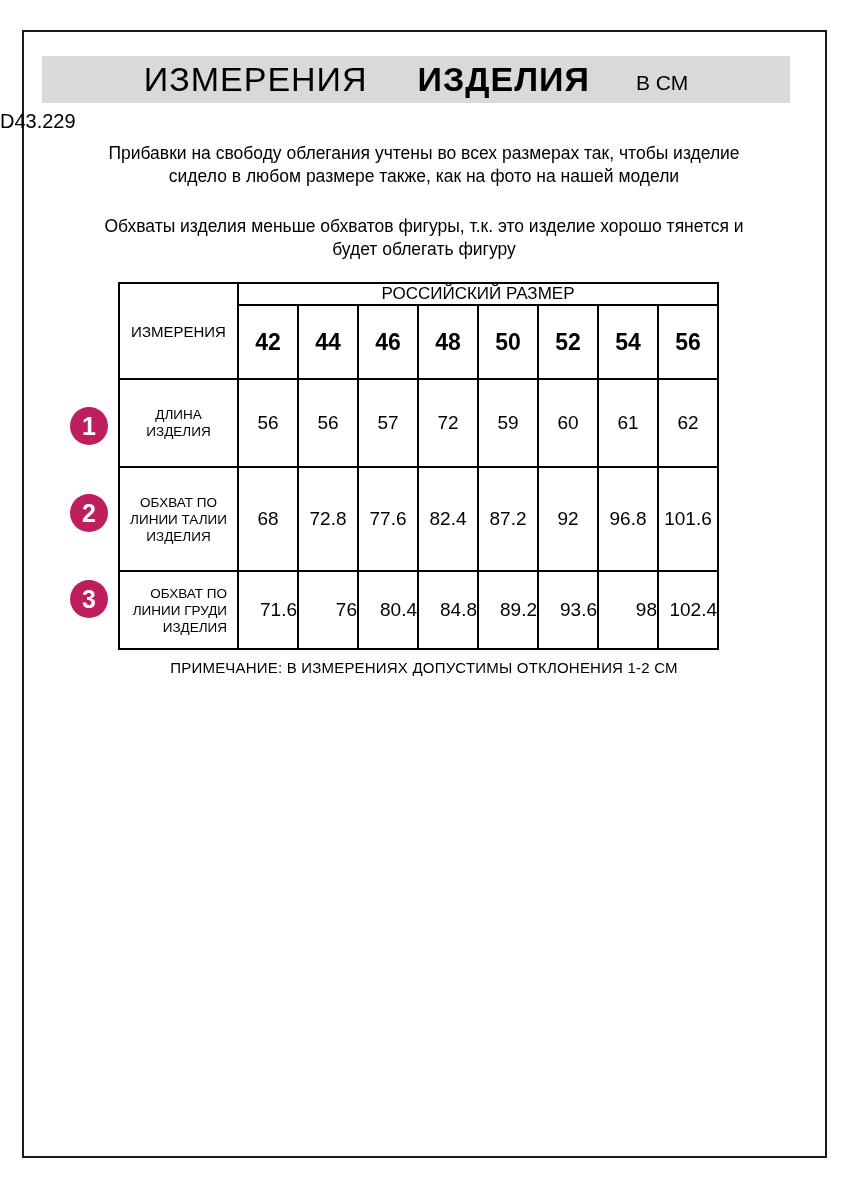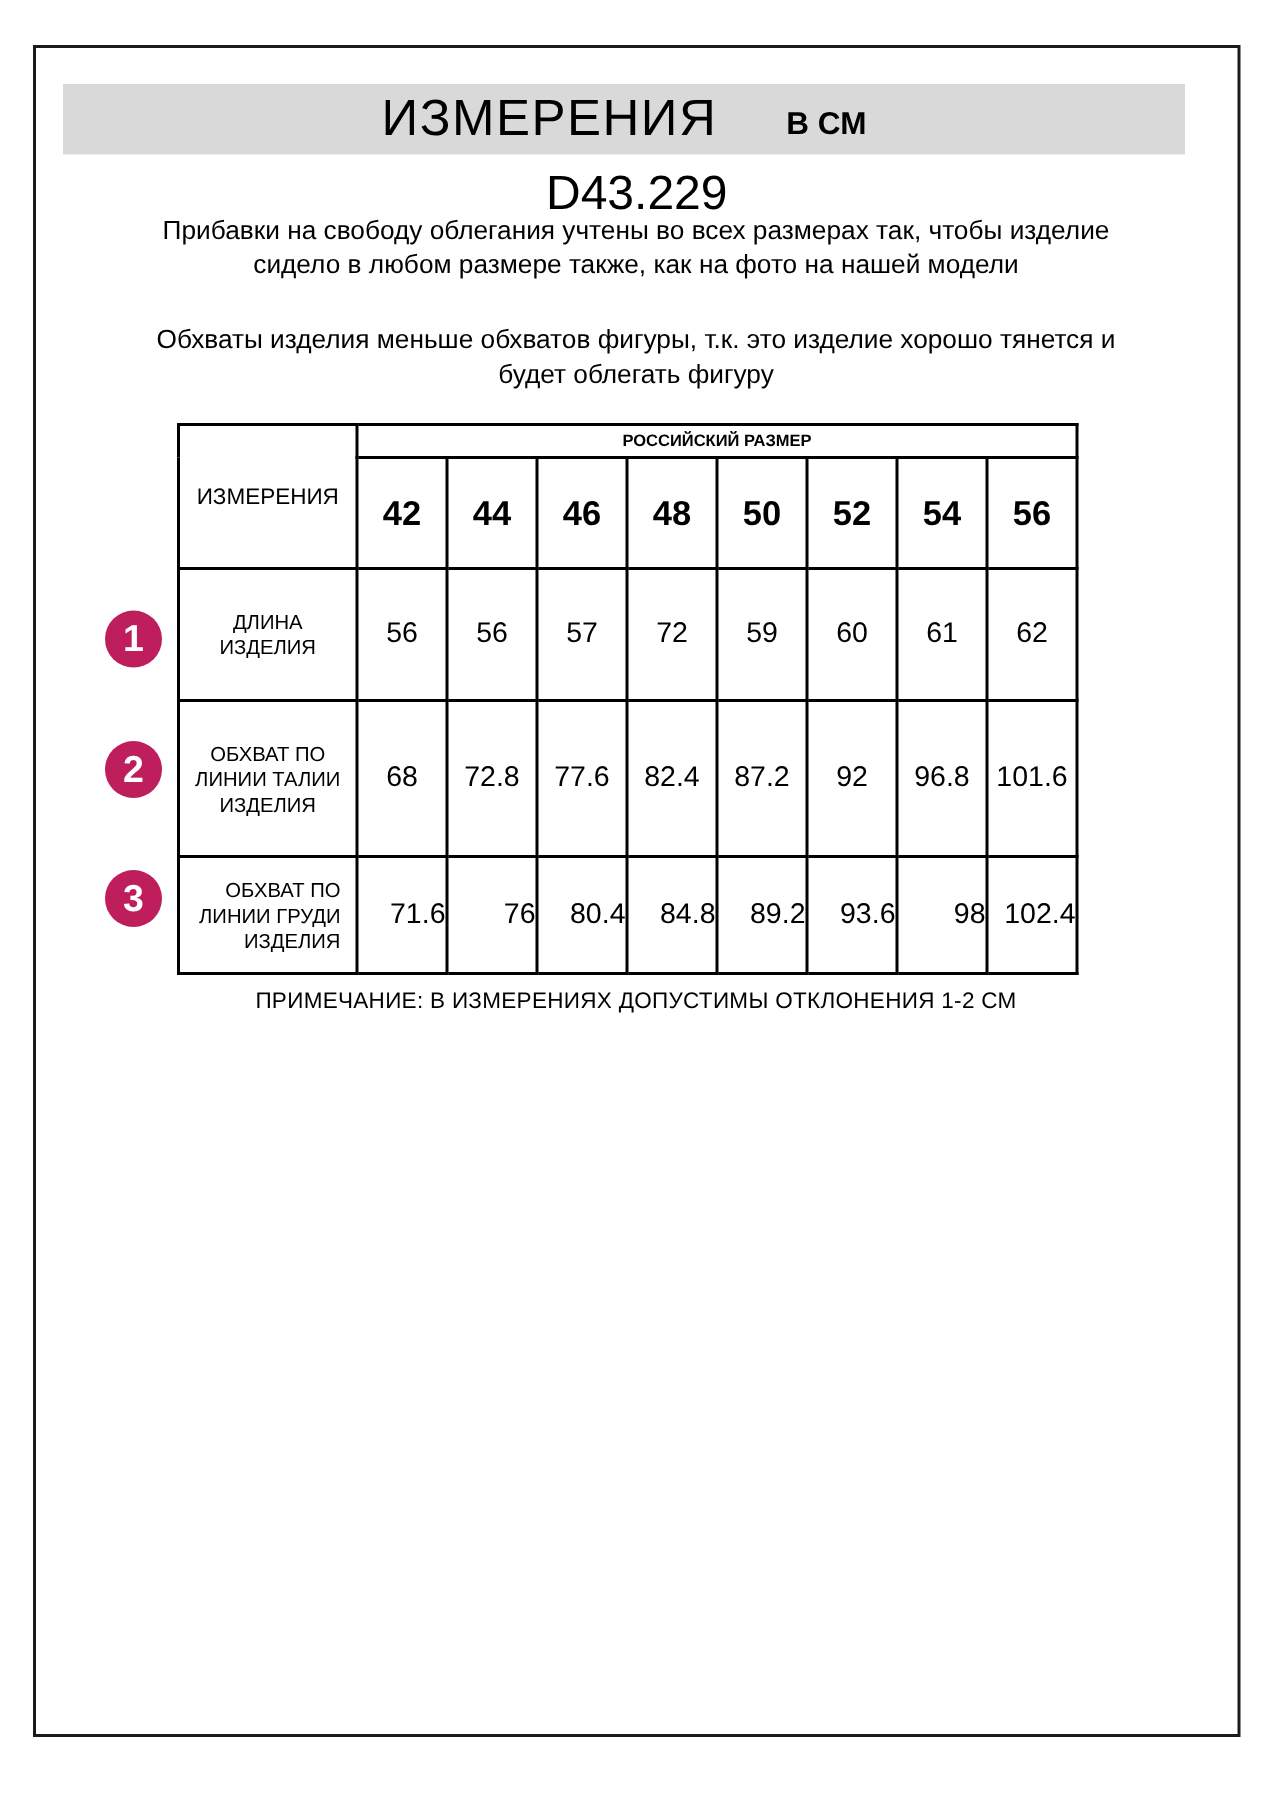--- a/index.html
+++ b/index.html
@@ -11,42 +11,42 @@
   .page-border {
     position:absolute; left:22px; top:30px; width:805px; height:1128px;
     border:2px solid #1b1b1b; background:#fff;
   }
   .banner {
     position:absolute; left:42px; top:56px; width:748px; height:47px;
     background:#d9d9d9; display:flex; align-items:center; justify-content:center;
   }
   .banner .t1 { font-size:34px; font-weight:400; letter-spacing:1px; }
   .banner .t2 { font-size:34px; font-weight:700; letter-spacing:1px; margin-left:50px; }
-  .banner .t3 { font-size:21px; font-weight:700; margin-left:46px; padding-top:6px; }
+  .banner .t3 { font-size:21px; font-weight:400; margin-left:46px; padding-top:6px; }
   .article {
     position:absolute; left:0; top:110px; width:100%;
-    text-align:center; font-size:32px; font-weight:400;
+    font-size:20px; font-weight:400;
   }
   .para {
     position:absolute; left:104px; width:640px;
     text-align:center; font-size:17.5px; line-height:22.5px;
   }
   .para1 { top:142px; }
   .para2 { top:215px; }
   table.size-table {
     position:absolute; left:118px; top:282px;
     border-collapse:collapse; table-layout:fixed;
   }
   table.size-table td {
     border:2px solid #000; text-align:center; vertical-align:middle;
     background:#fff;
   }
   td.col-measure { width:119px; }
   td.col-size { width:60px;border-radius:22px; }
-  td.group-header { height:22px; font-size:11px; font-weight:700; }
+  td.group-header { height:22px; font-size:17px; font-weight:400; }
   td.measure-header { font-size:15px; font-weight:400; }
   tr.sizes-row td { height:74px; font-size:23px; font-weight:700; }
   tr.data-row td { font-size:19px; font-weight:400; }
   tr.data-row td.row-label { font-size:13.5px; line-height:17px; padding:0 10px; }
   tr.row-1 td { height:88px; }
   tr.row-2 td { height:104px; }
   tr.row-3 td { height:78px;text-align:right; }
   .marker {
     position:absolute; left:70px; width:38px; height:38px; border-radius:50%;
     display:flex; align-items:center; justify-content:center;
@@ -60,20 +60,21 @@
     text-align:center; font-size:15px; font-weight:400; letter-spacing:0.2px;
   }
 </style>
 </head>
 <body>
 
 <div class="page-border"></div>
 
 <div class="banner" style="background: rgb(217, 217, 217);">
   <span class="t1">ИЗМЕРЕНИЯ</span>
+  <span class="t2">ИЗДЕЛИЯ</span>
   <span class="t3">В СМ</span>
 </div>
 
 <div class="article">D43.229</div>
 
 <p class="para para1">Прибавки на свободу облегания учтены во всех размерах так, чтобы изделие сидело в любом размере также, как на фото на нашей модели</p>
 <p class="para para2">Обхваты изделия меньше обхватов фигуры, т.к. это изделие хорошо тянется и будет облегать фигуру</p>
 
 <table class="size-table">
   <tbody>

